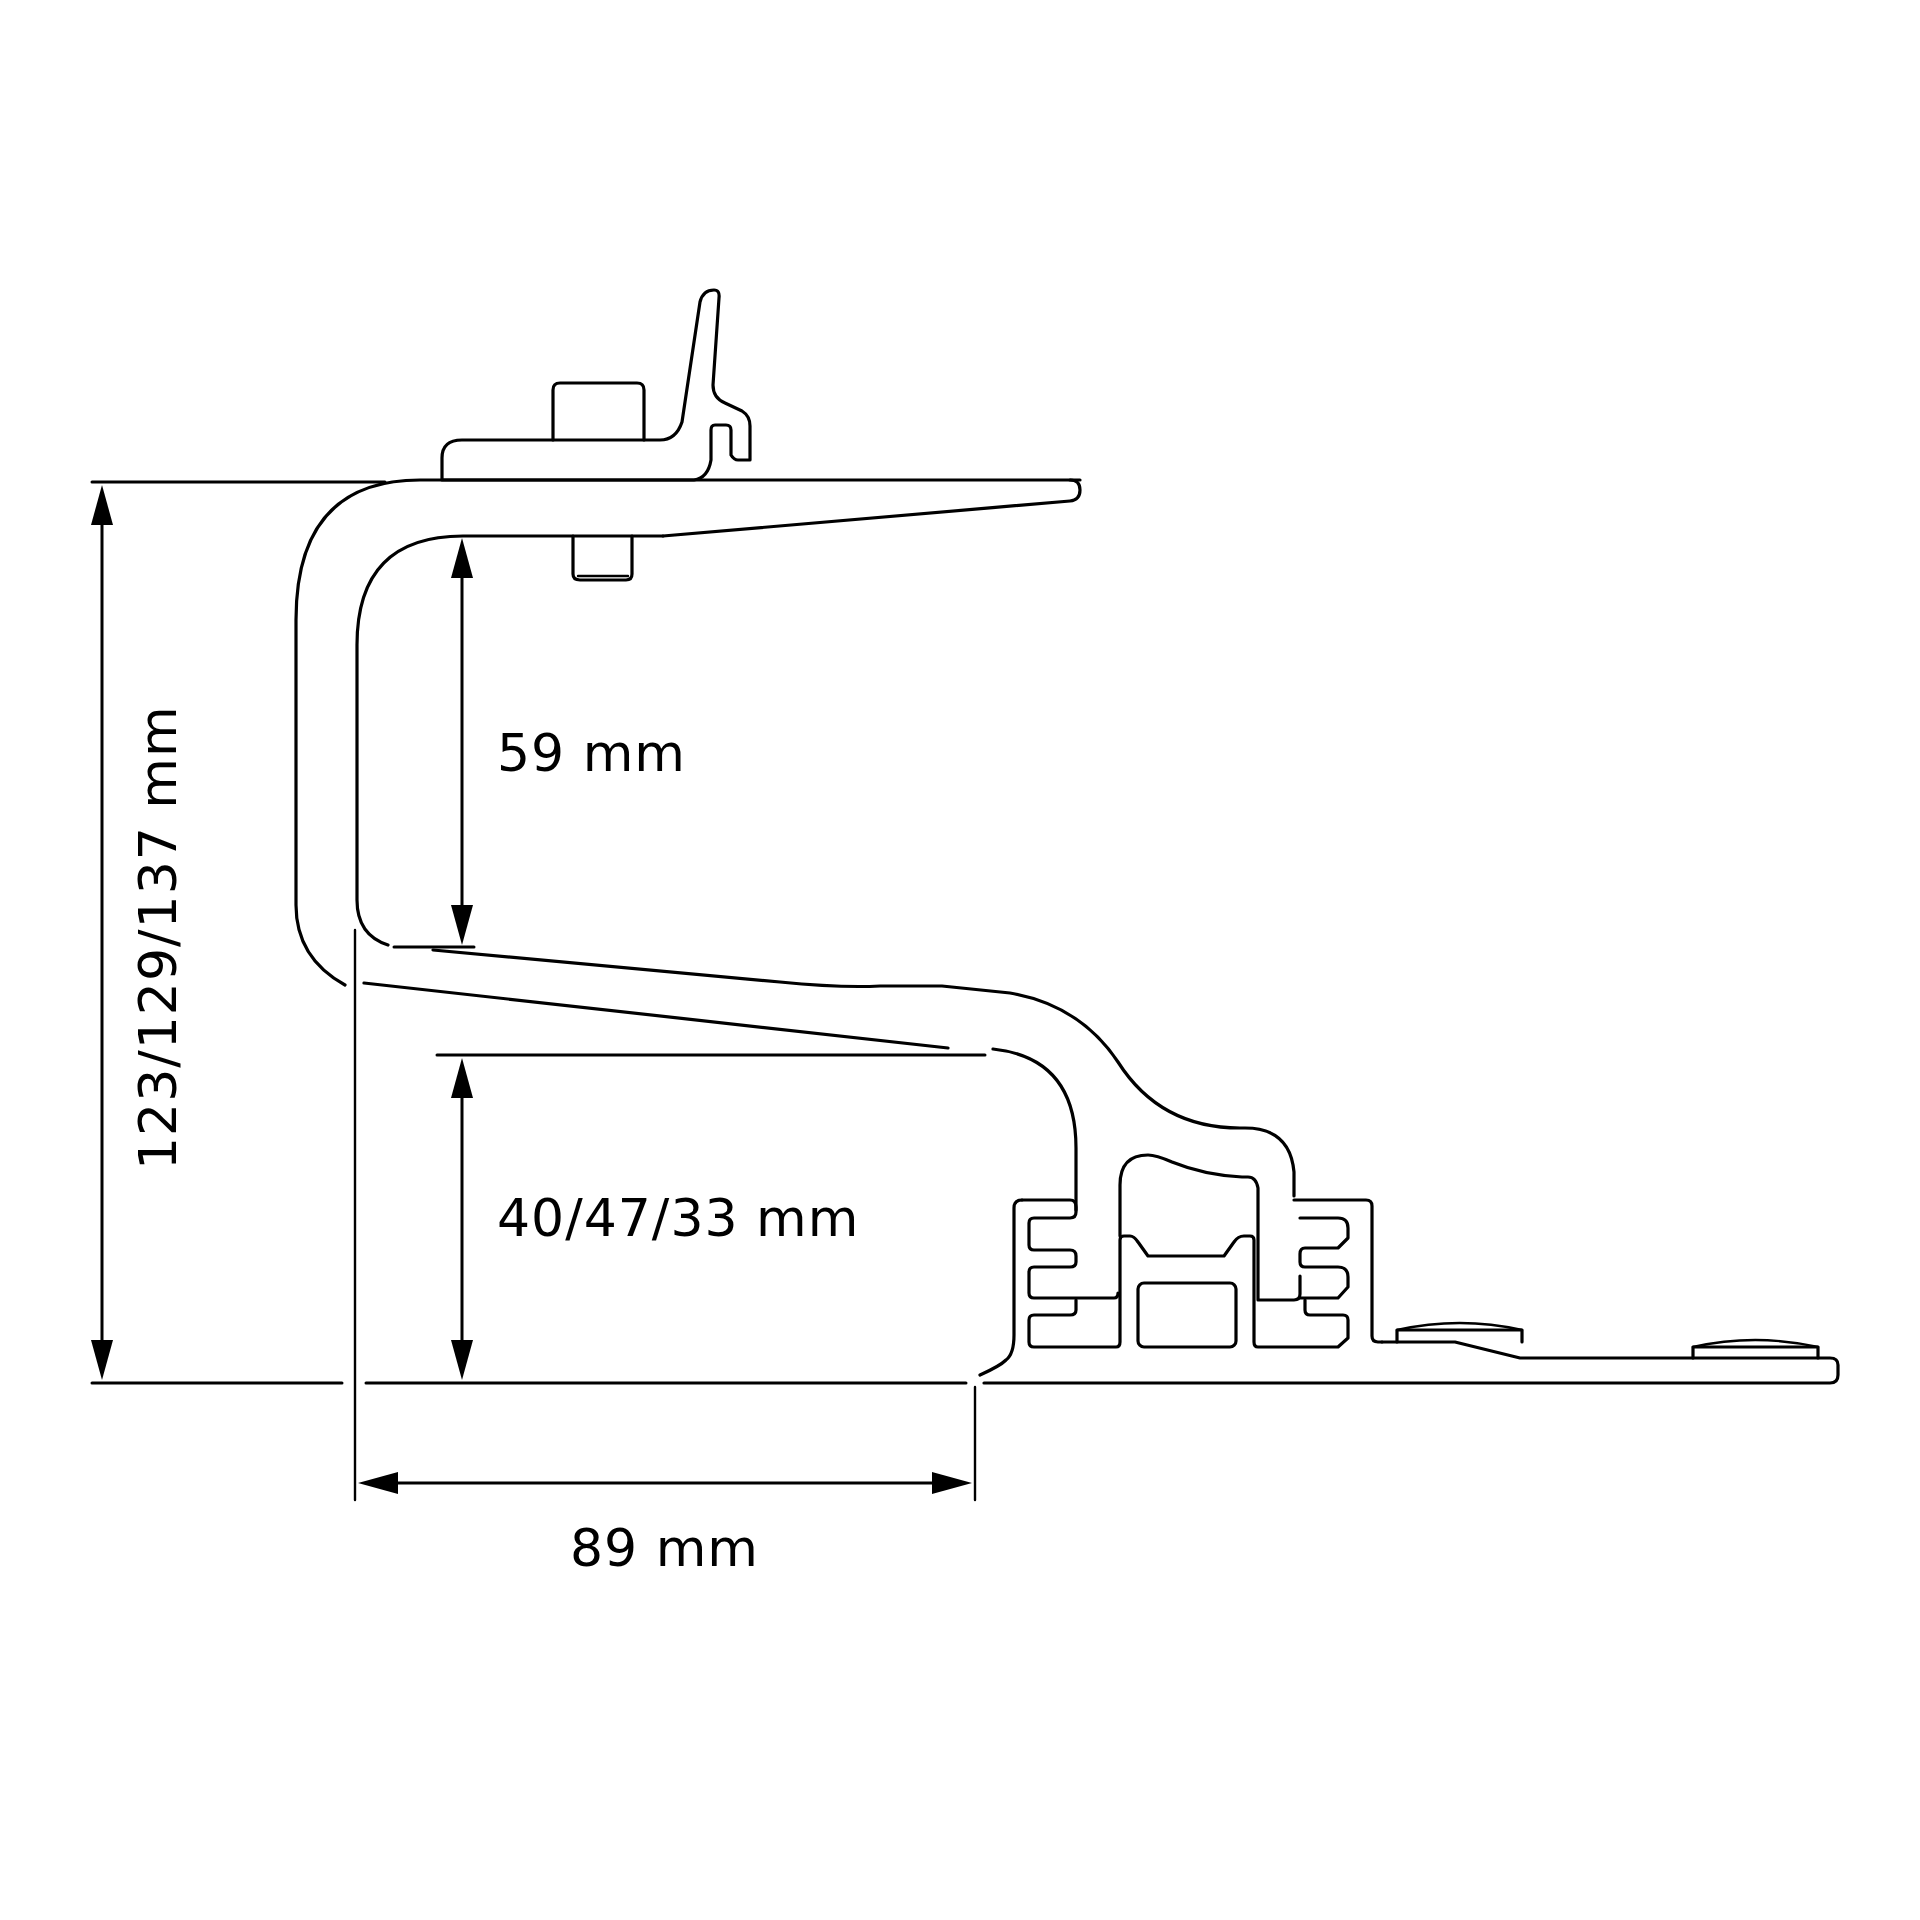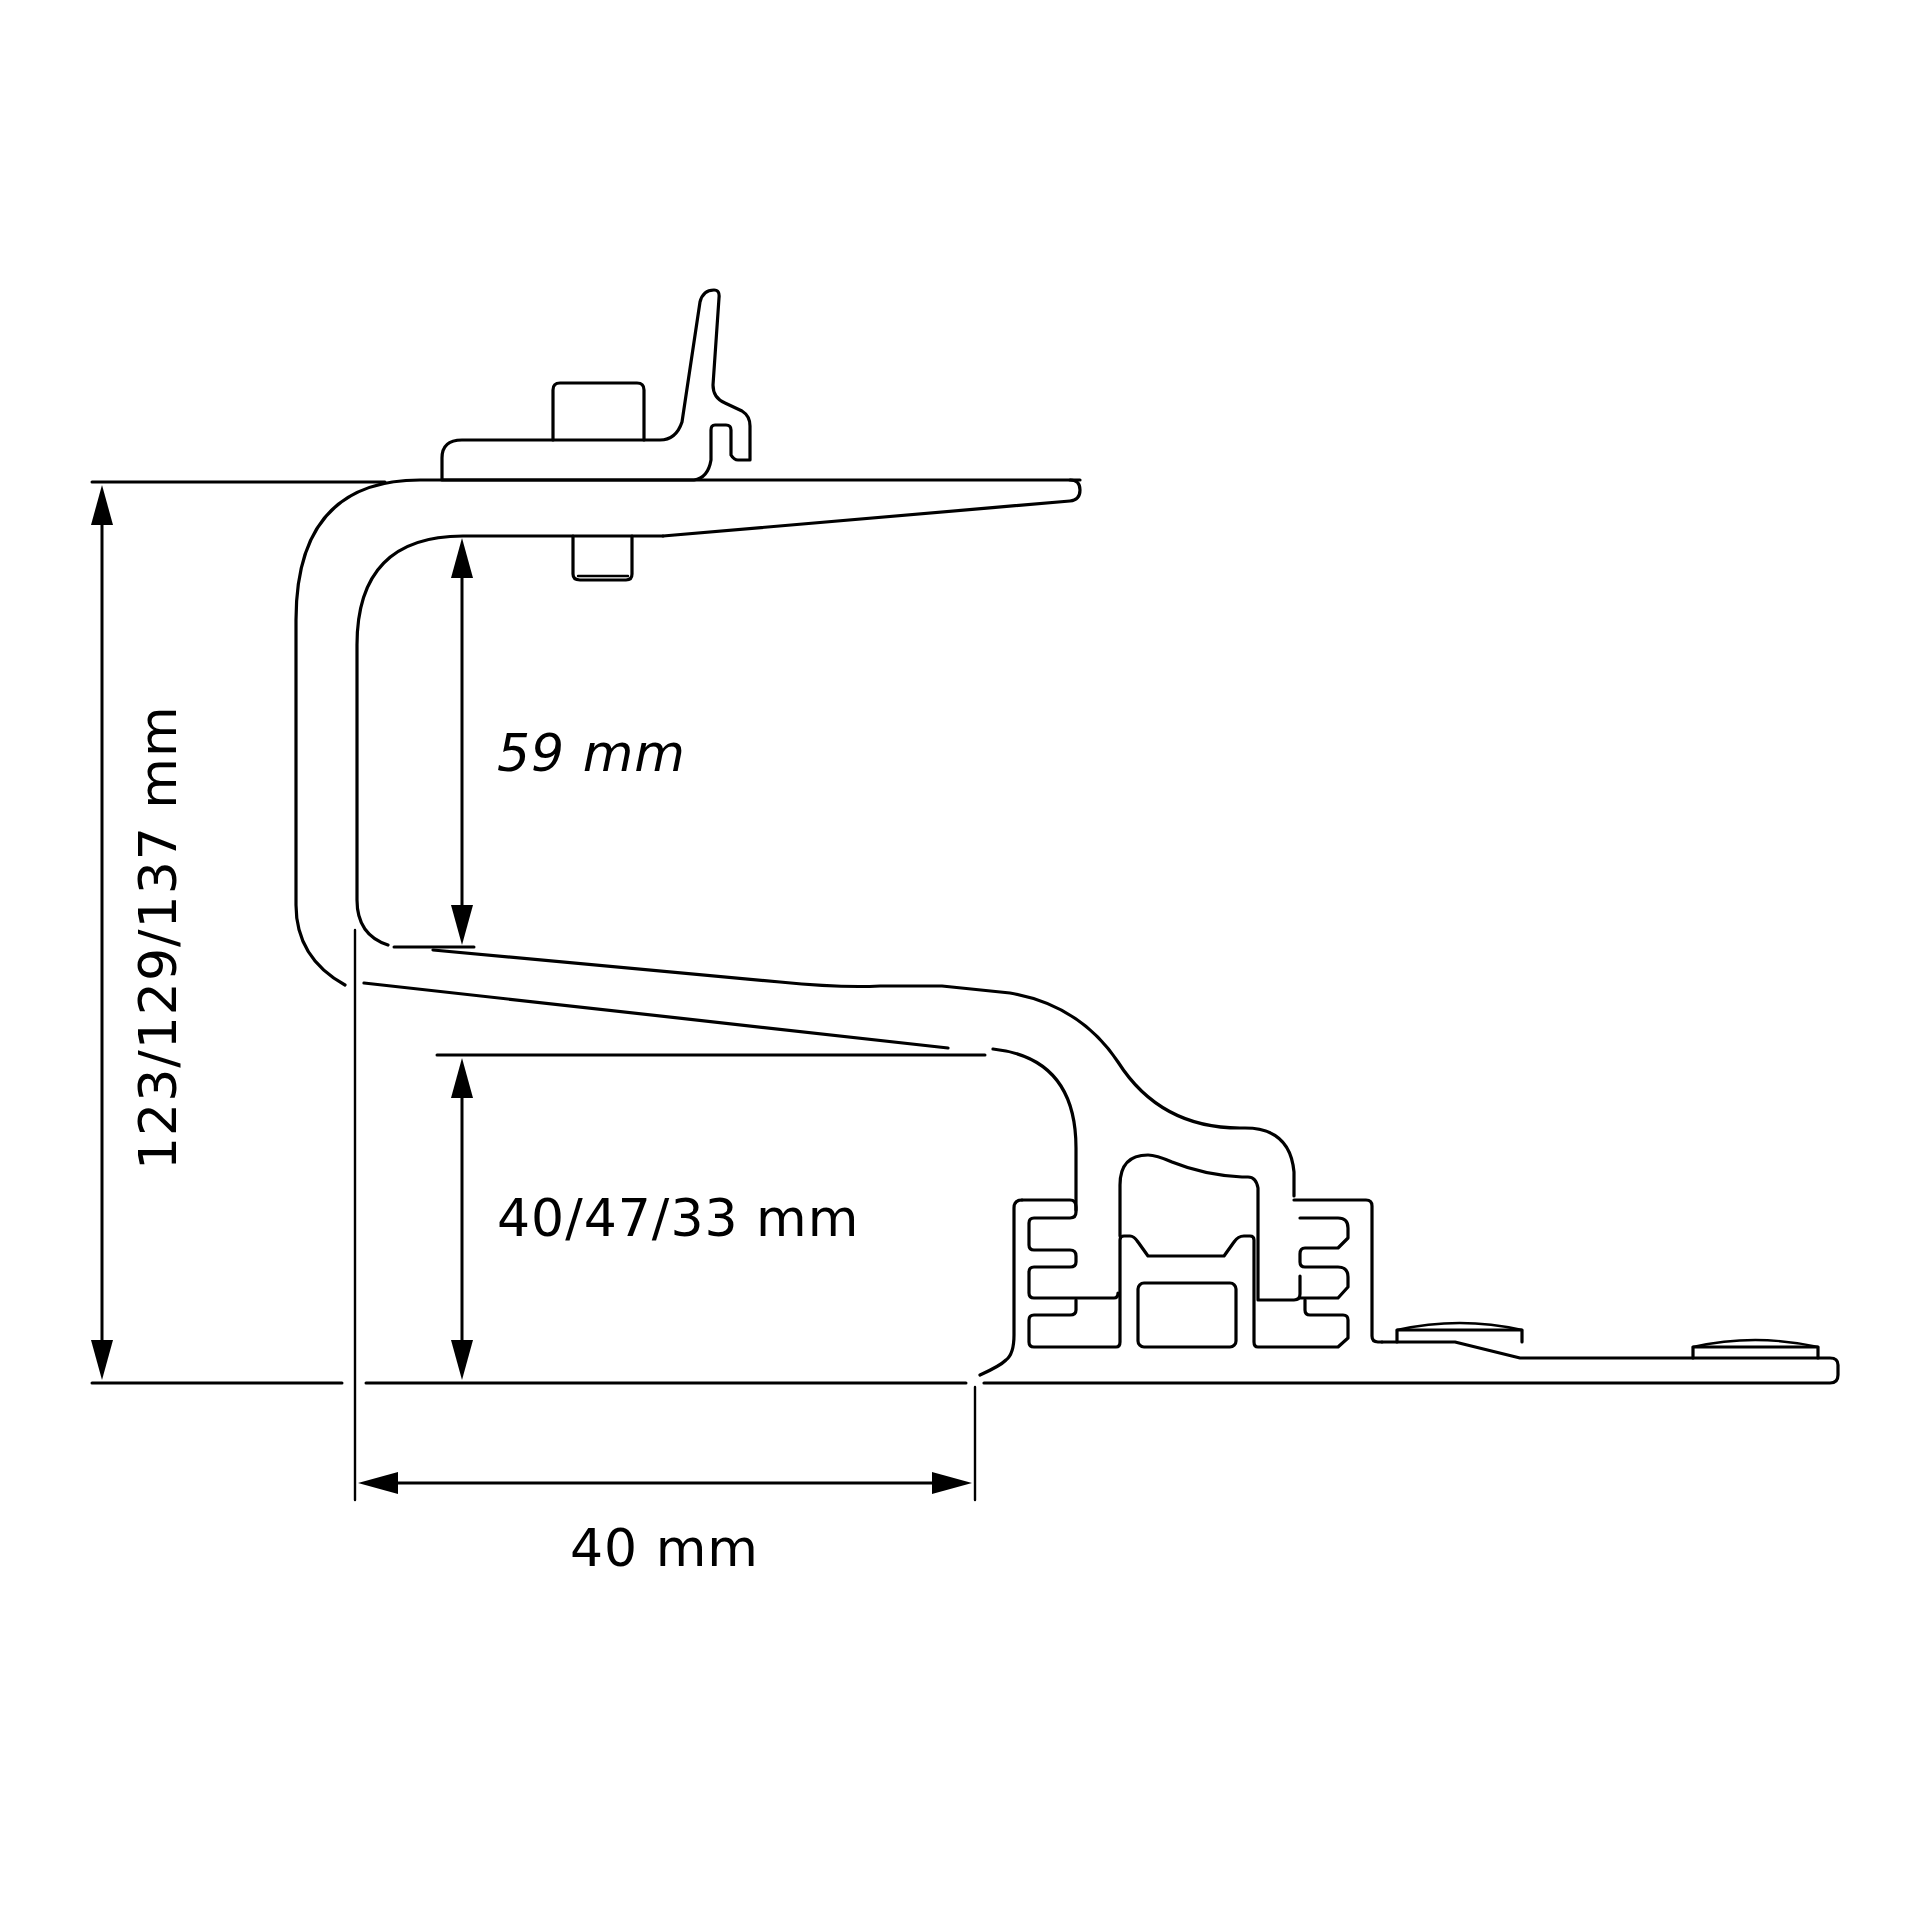--- a/index.html
+++ b/index.html
@@ -100,16 +100,16 @@
     <g>
       <line class="thin" x1="355" y1="930" x2="355" y2="1500"></line>
       <line class="thin" x1="975" y1="1387" x2="975" y2="1500"></line>
       <line class="dim" x1="395" y1="1483" x2="935" y2="1483"></line>
       <polygon class="arrow" points="358,1483 398,1472 398,1494"></polygon>
       <polygon class="arrow" points="972,1483 932,1472 932,1494"></polygon>
     </g>
   </svg>
 
   <div class="dim-label vertical" style="left:132px; top:1170px;">123/129/137 mm</div>
-  <div class="dim-label" style="left:497px; top:727px;font-style:italic;">59 mm</div>
+  <div class="dim-label" style="left:497px; top:727px;">59 mm</div>
   <div class="dim-label" style="left:497px; top:1192px;">40/47/33 mm</div>
-  <div class="dim-label" style="left:570px; top:1522px;">40 mm</div>
+  <div class="dim-label" style="left:570px; top:1522px;">89 mm</div>
 </div>
 
 </body></html>

